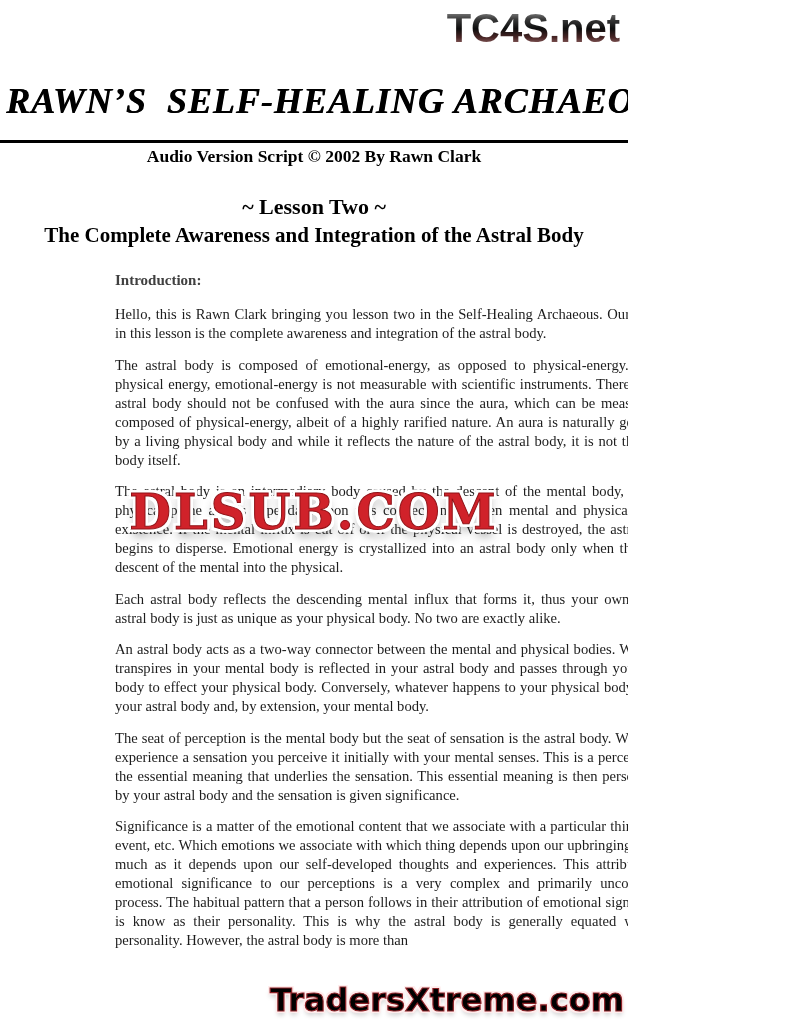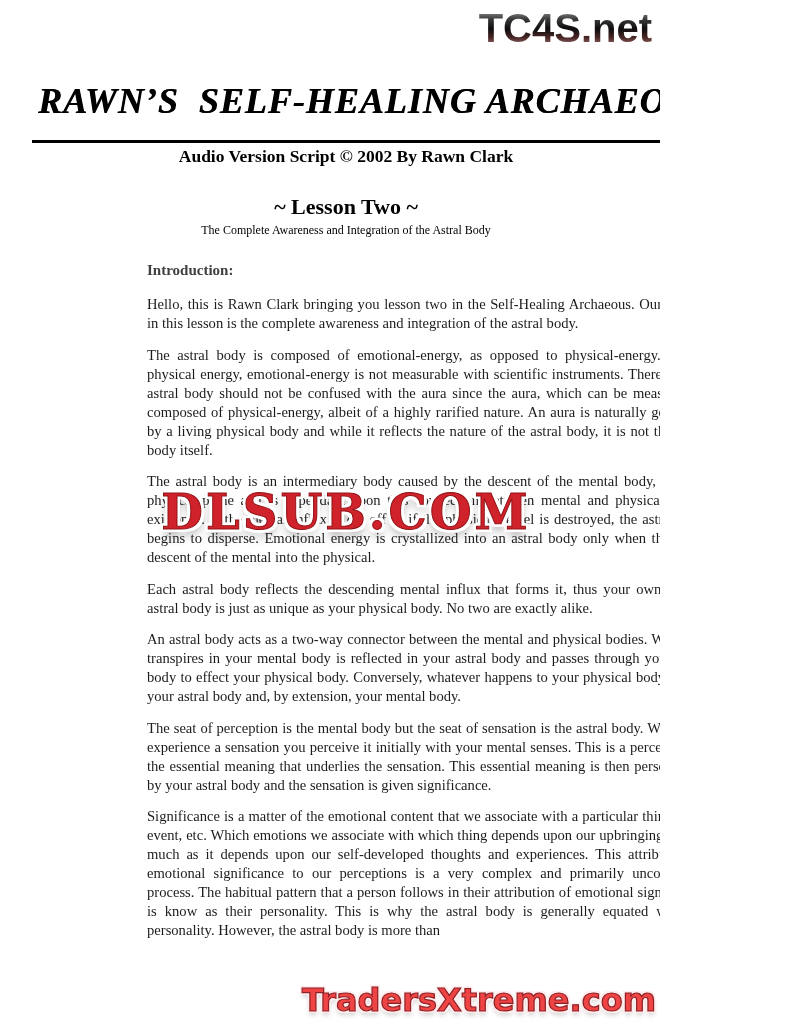--- a/index.html
+++ b/index.html
@@ -1,18 +1,18 @@
 <!DOCTYPE html>
 <html><head>
 <meta charset="utf-8">
 <style>
   html,body { margin:0; padding:0; background:#fff; }
   .page {
     position:relative; width:628px; height:1024px; overflow:hidden;
-    background:#ffffff; font-family:"Liberation Serif", serif; color:#1a1a1a;margin-left:32px;
+    background:#ffffff; font-family:"Liberation Serif", serif; color:#1a1a1a;
   }
 
   
   .logo-top {
     position:absolute; top:8px; right:8px;
     font-family:"Liberation Sans", sans-serif; font-weight:bold;
     font-size:40px; line-height:1; letter-spacing:0;
     background:linear-gradient(180deg,#a8a8a8 0%,#3a3a3a 28%,#0d0d0d 52%,#4a2626 74%,#8a5f5f 90%,#b99090 100%);
     -webkit-background-clip:text; background-clip:text;
     -webkit-text-fill-color:transparent; color:#222;
@@ -23,21 +23,21 @@
   .doc-title {
     display:inline-block; font-size:36px; font-weight:bold; font-style:italic;
     letter-spacing:1px; color:#000;
     border-bottom:3px solid #000; padding:0 6px 18px;
     text-shadow:0.5px 0 0 #000;
     white-space:nowrap;
   }
   .doc-subtitle { font-size:17.5px; font-weight:bold; color:#000; margin-top:3px; }
 
   .lesson-heading { text-align:center; font-size:22px; font-weight:bold; color:#000; margin-top:27px; }
-  .lesson-subheading { text-align:center; font-size:12px; font-weight:normal; color:#000; margin-top:3px; }
+  .lesson-subheading { text-align:center; font-size:21px; font-weight:bold; color:#000; margin-top:3px; }
 
   .section-label { font-size:15px; font-weight:bold; color:#404040; margin:24px 0 0 115px; }
 
   .content { width:561px; margin:16px 0 0 115px; }
   .content p {
     margin:0 0 12.5px 0; font-size:14.6px; line-height:19px;
     text-align:justify; color:#1c1c1c;
   }
   .content p:last-child { margin-bottom:0; }
 
@@ -52,21 +52,21 @@
       -3px  0   0 #fff, 3px  0   0 #fff,
       -3px  3px 0 #fff, 0  3px 0 #fff, 3px 3px 0 #fff,
       0 7px 10px rgba(60,60,60,0.45);
   }
 
   
   .logo-bottom {
     position:absolute; top:981px; right:4px;
     font-family:"DejaVu Sans", sans-serif; font-weight:bold; font-size:32px;
     letter-spacing:0; white-space:nowrap;
-    color:#ef4444; -webkit-text-stroke:1.2px #8c2026;
+    color:#000000; -webkit-text-stroke:1.2px #8c2026;
     text-shadow:
       -2px -2px 0 #ffecec, 0 -2px 0 #ffecec, 2px -2px 0 #ffecec,
       -2px  0   0 #ffecec, 2px  0   0 #ffecec,
       -2px  2px 0 #ffecec, 0  2px 0 #ffecec, 2px 2px 0 #ffecec,
       0 4px 5px rgba(0,0,0,0.22);
   }
 </style>
 </head>
 <body>
 

